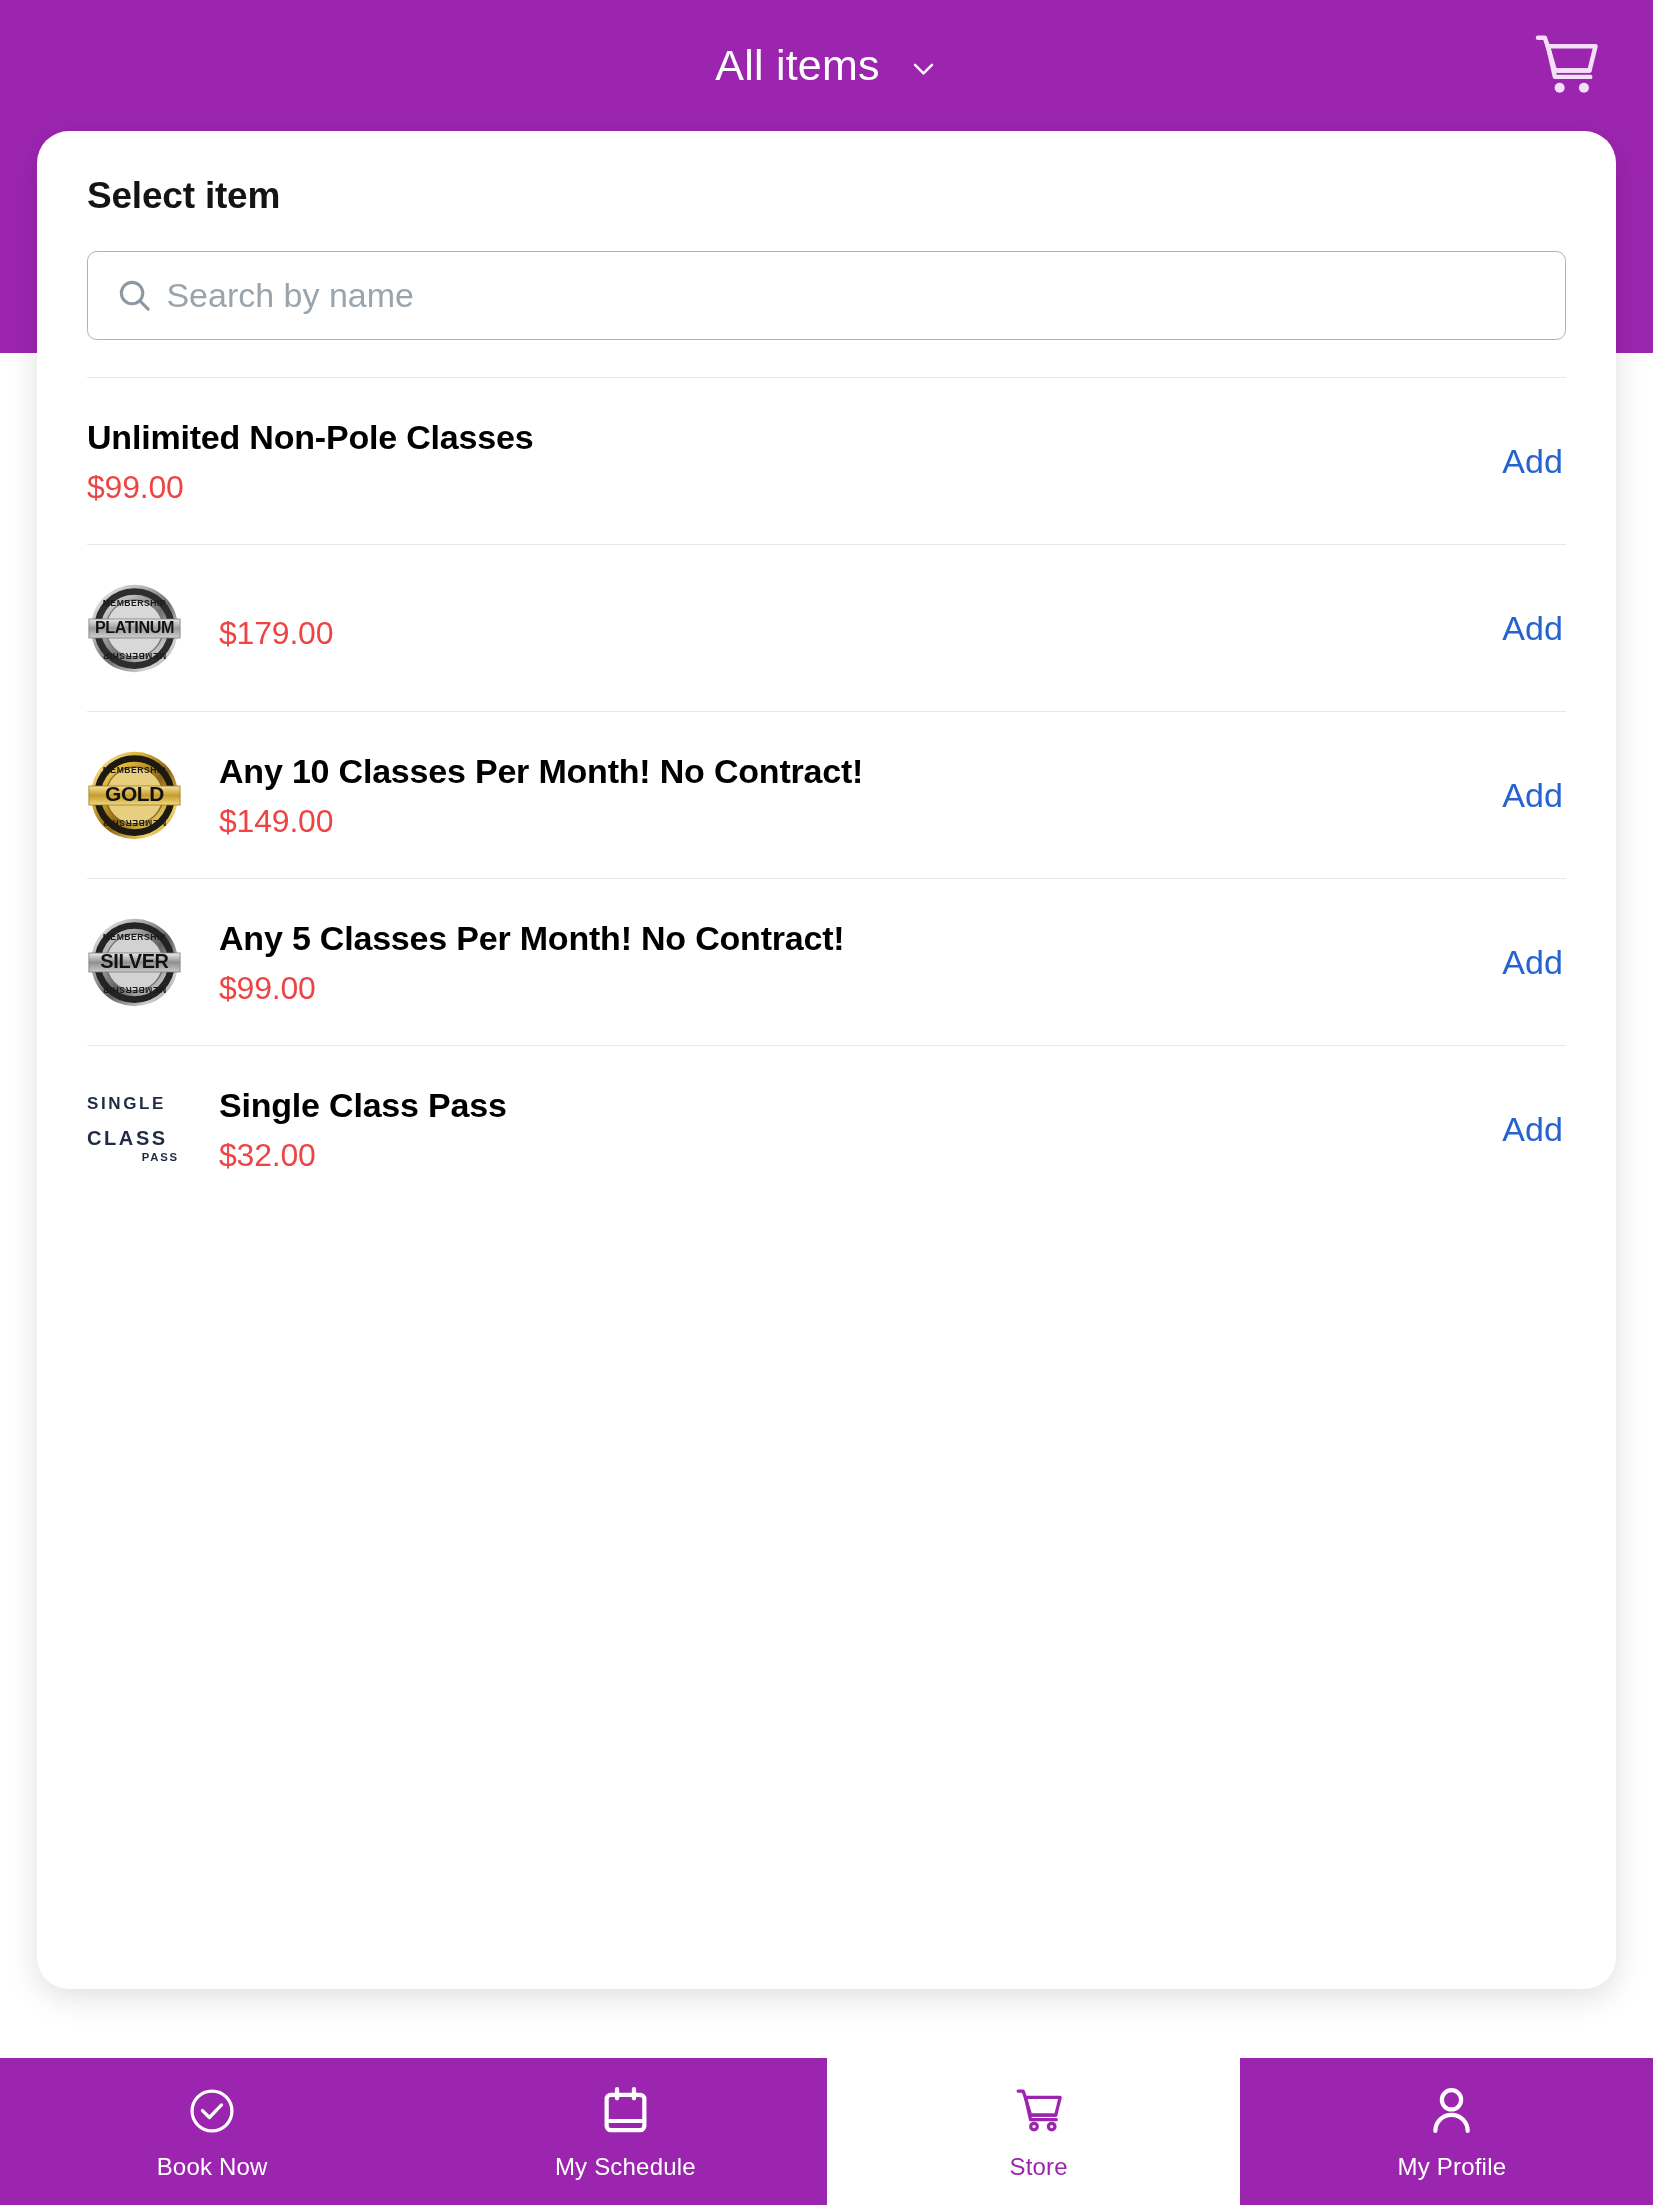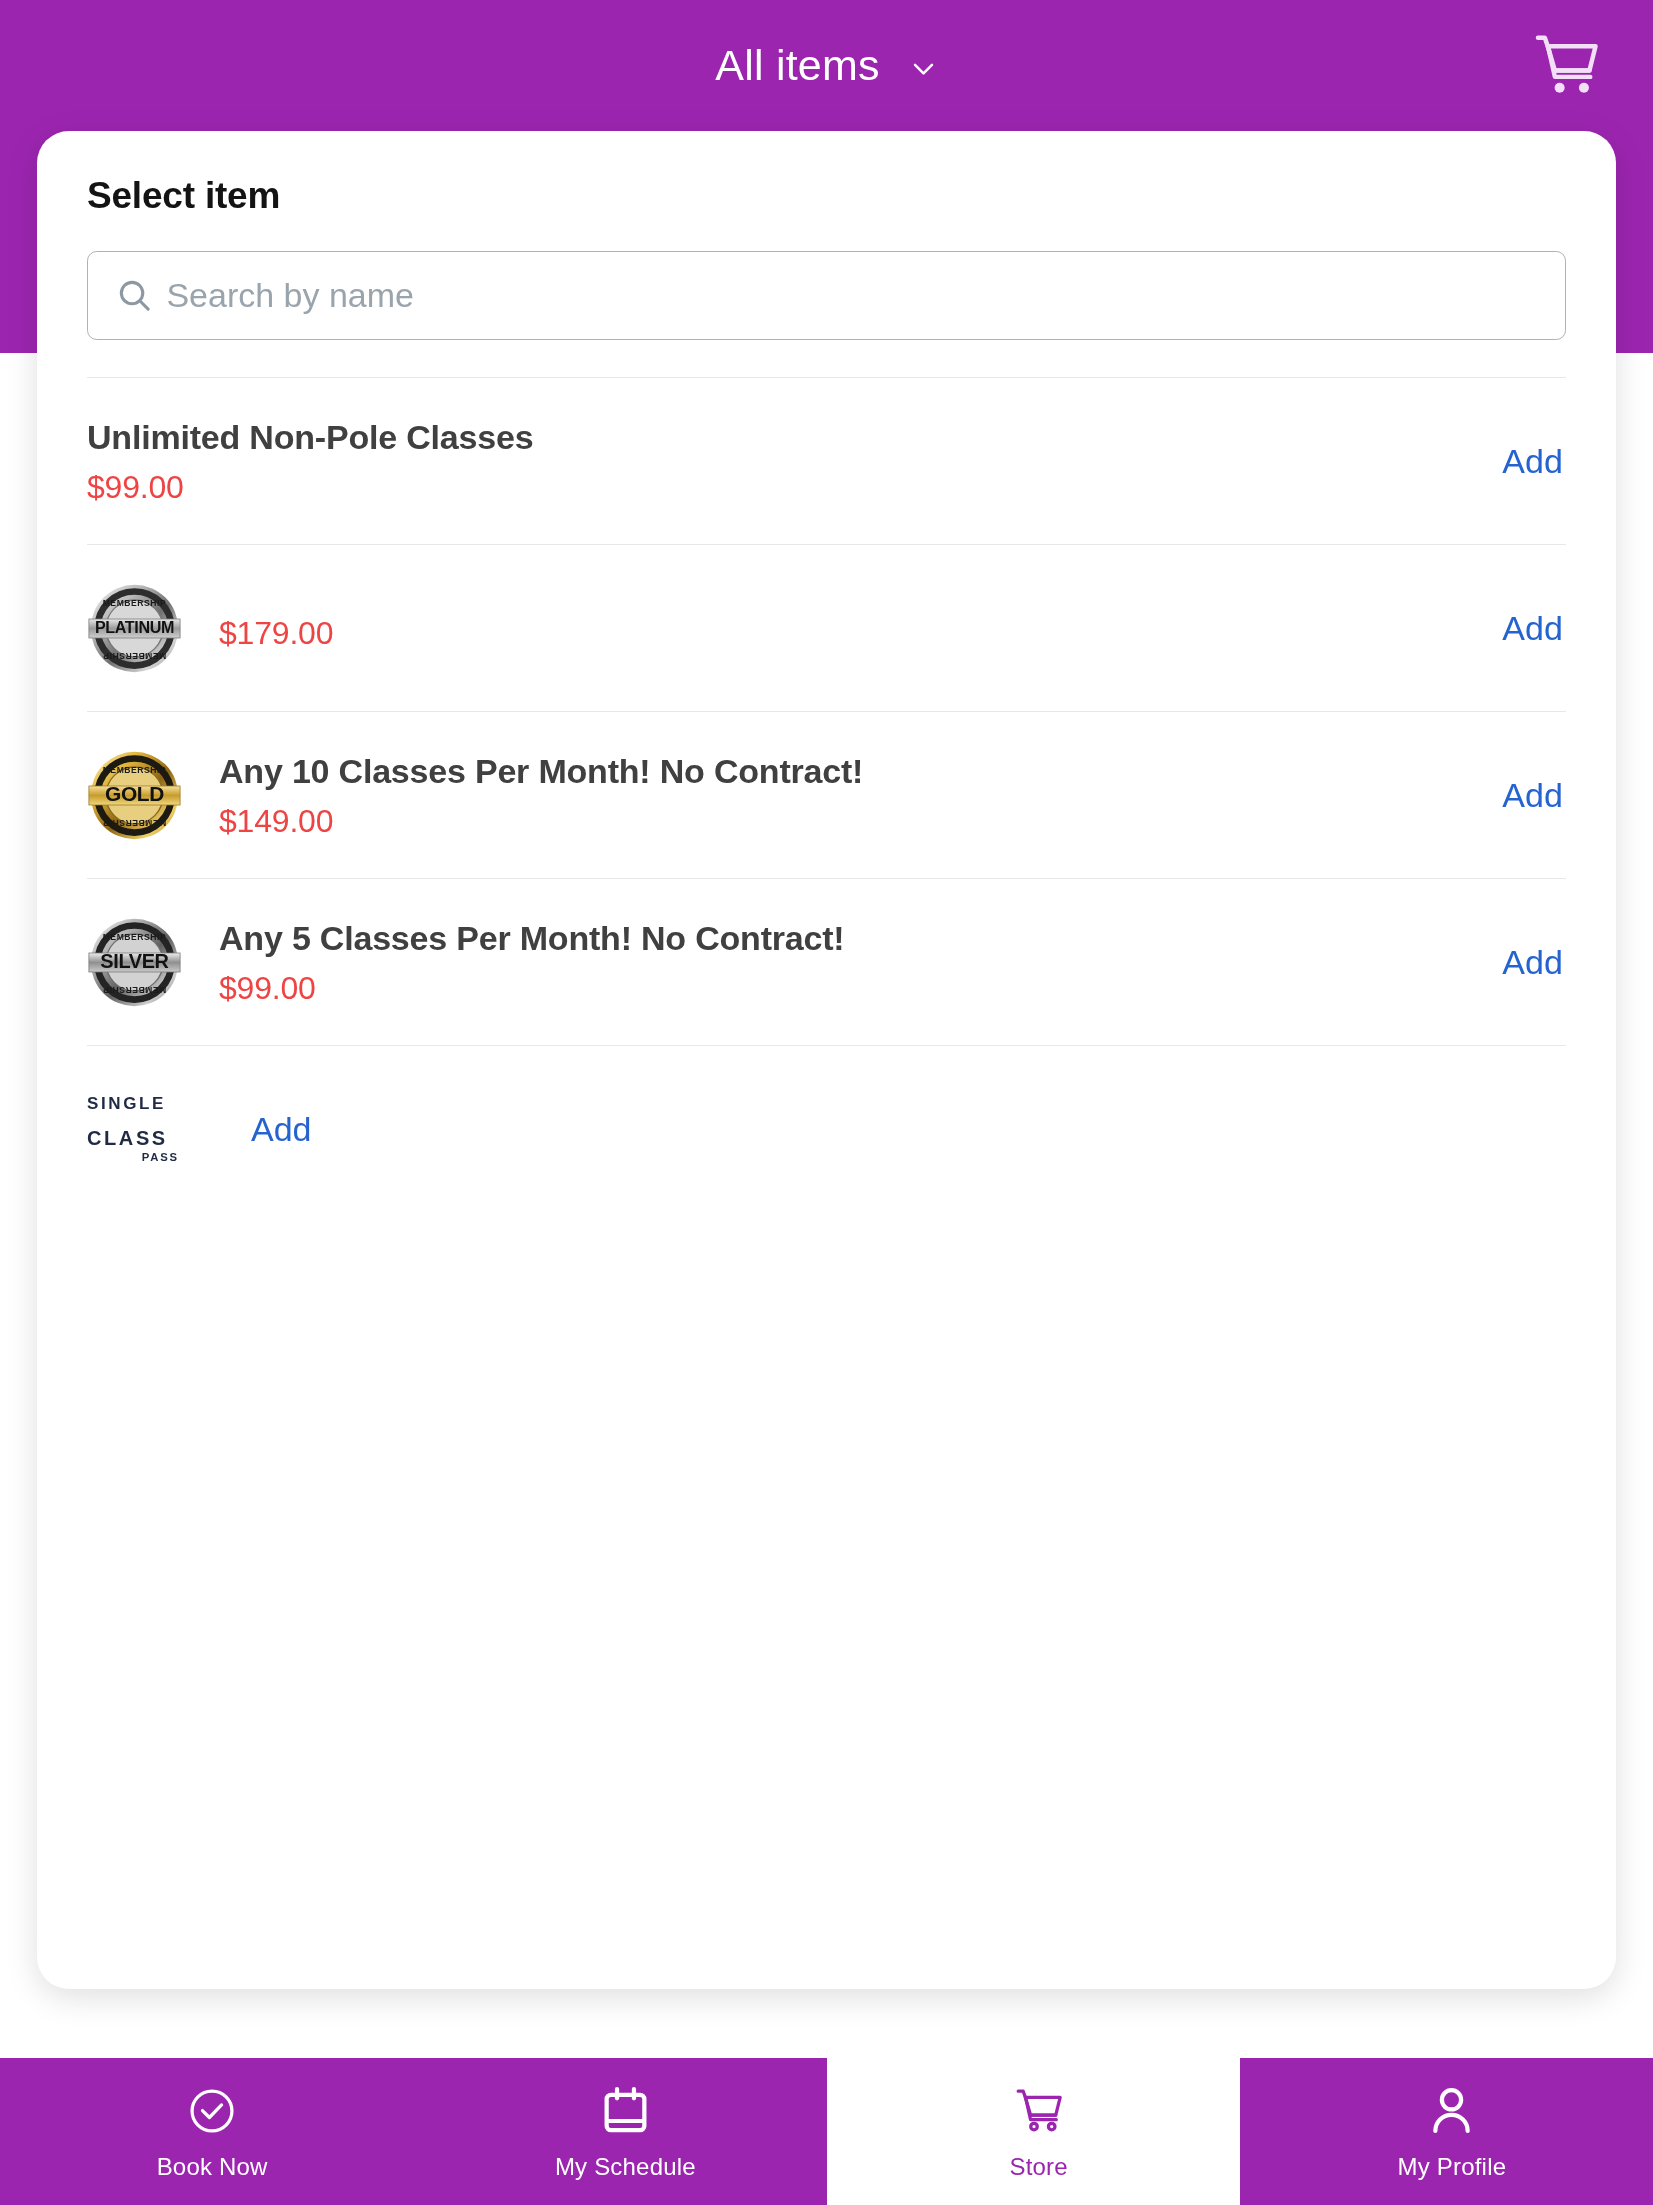--- a/index.html
+++ b/index.html
@@ -144,21 +144,21 @@
     align-items: center;
     justify-content: center;
   }
   .item-thumb.empty { width: 0; margin-right: 0; }
 
   .item-body { flex: 1 1 auto; min-width: 0; }
 
   .item-name {
     font-size: 34px;
     font-weight: 700;
-    color: #404040;
+    color: #000000;
     line-height: 1.25;
     letter-spacing: -0.2px;
   }
 
   .item-price {
     margin-top: 11.3px;
     font-size: 32px;
     color: #ef4444;
     letter-spacing: -0.2px;
   }
@@ -402,20 +402,24 @@
     </div>
 
     <div class="item-row">
       <div class="item-thumb">
         <span class="scp-logo">
           <span class="scp-l1">SINGLE</span>
           <span class="scp-l2">CLASS</span>
           <span class="scp-l3">PASS</span>
         </span>
       </div>
+      <div class="item-body">
+        <div class="item-name">Single Class Pass</div>
+        <div class="item-price">$32.00</div>
+      </div>
       <div class="add-btn">Add</div>
     </div>
 
   </div>
 </div>
 
 <div class="bottom-nav">
 
   <div class="nav-tab">
     <span class="nav-icon">

